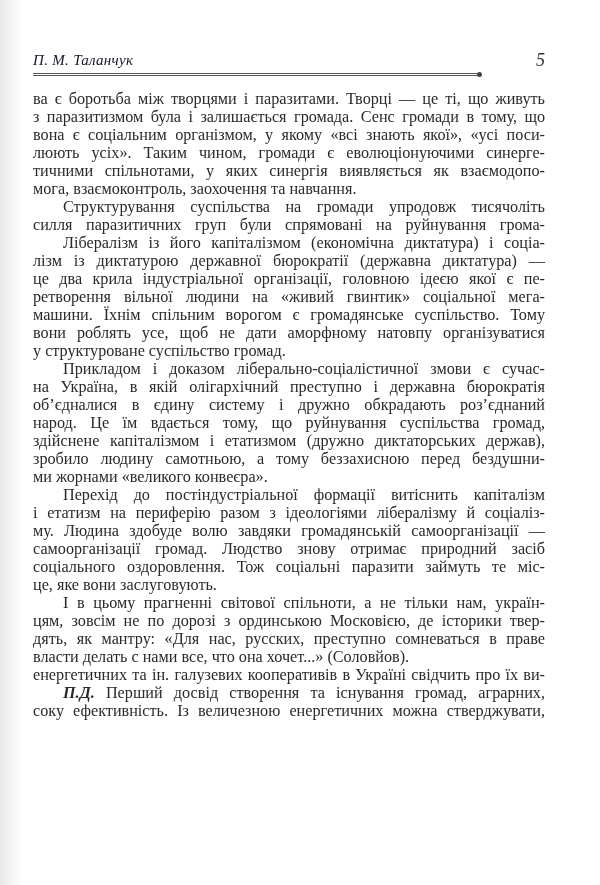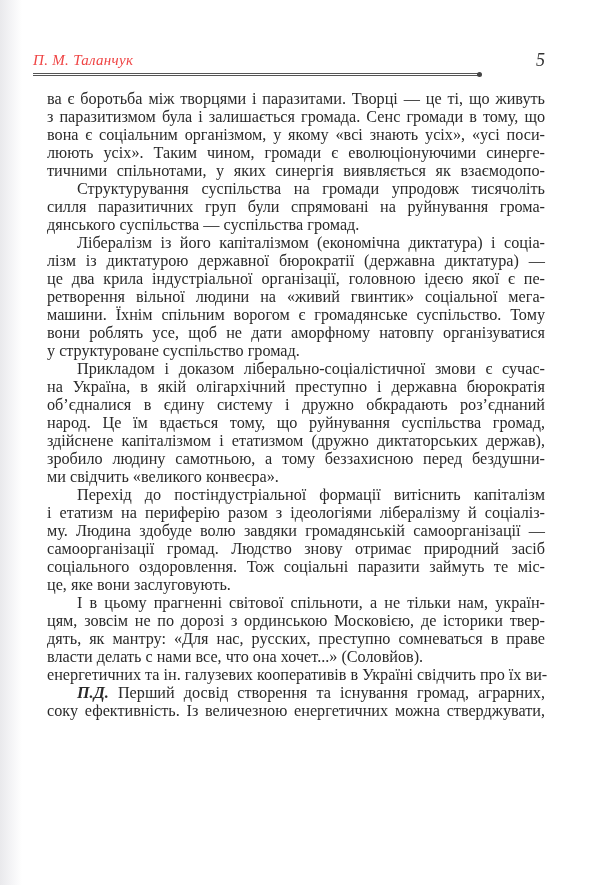--- a/index.html
+++ b/index.html
@@ -28,21 +28,21 @@
     width: 512px;
     height: 22px;
   }
   .running-head .author {
     position: absolute;
     left: 0;
     top: 2px;
     font-style: italic;
     font-size: 15px;
     letter-spacing: 0.3px;
-    color: #ef4444;
+    color: #0f172a;
   }
   .running-head .page-number {
     position: absolute;
     right: 0;
     top: 0;
     font-style: italic;
     font-size: 18px;
     color: #333;
   }
   .head-rule {
@@ -73,21 +73,20 @@
   }
   .line {
     display: block;
     height: 18px;
     line-height: 18px;
     font-size: 16.2px;
     white-space: nowrap;
     text-align: justify;
     text-align-last: justify;
     word-spacing: 0;
-    margin-left: 14px;
   }
   .line.last {
     text-align: left;
     text-align-last: left;
   }
   .line.indent {
     padding-left: 30px;
   }
   .line.bold-lead .lead {
     font-weight: bold;
@@ -103,49 +102,49 @@
   <span class="author">П. М. Таланчук</span>
   <span class="page-number">5</span>
 </div>
 <div class="head-rule"></div>
 
 <div class="text-block">
 
   <div>
     <span class="line">ва є боротьба між творцями і паразитами. Творці — це ті, що живуть</span>
     <span class="line">з паразитизмом була і залишається громада. Сенс громади в тому, що</span>
-    <span class="line">вона є соціальним організмом, у якому «всі знають усіх», «усі поси-</span>
+    <span class="line">вона є соціальним організмом, у якому «всі знають якої», «усі поси-</span>
     <span class="line">люють усіх». Таким чином, громади є еволюціонуючими синерге-</span>
     <span class="line">тичними спільнотами, у яких синергія виявляється як взаємодопо-</span>
+    <span class="line last">мога, взаємоконтроль, заохочення та навчання.</span>
   </div>
 
   <div>
     <span class="line indent">Структурування суспільства на громади упродовж тисячоліть</span>
     <span class="line">силля паразитичних груп були спрямовані на руйнування грома-</span>
-    <span class="line last">дянського суспільства — суспільства громад.</span>
   </div>
 
   <div>
     <span class="line indent">Лібералізм із його капіталізмом (економічна диктатура) і соціа-</span>
     <span class="line">лізм із диктатурою державної бюрократії (державна диктатура) —</span>
     <span class="line">це два крила індустріальної організації, головною ідеєю якої є пе-</span>
     <span class="line">ретворення вільної людини на «живий гвинтик» соціальної мега-</span>
     <span class="line">машини. Їхнім спільним ворогом є громадянське суспільство. Тому</span>
     <span class="line">вони роблять усе, щоб не дати аморфному натовпу організуватися</span>
     <span class="line last">у структуроване суспільство громад.</span>
   </div>
 
   <div>
     <span class="line indent">Прикладом і доказом ліберально-соціалістичної змови є сучас-</span>
     <span class="line">на Україна, в якій олігархічний преступно і державна бюрократія</span>
     <span class="line">об’єдналися в єдину систему і дружно обкрадають роз’єднаний</span>
     <span class="line">народ. Це їм вдається тому, що руйнування суспільства громад,</span>
     <span class="line">здійснене капіталізмом і етатизмом (дружно диктаторських держав),</span>
     <span class="line">зробило людину самотньою, а тому беззахисною перед бездушни-</span>
-    <span class="line last">ми свідчить «великого конвеєра».</span>
+    <span class="line last">ми жорнами «великого конвеєра».</span>
   </div>
 
   <div>
     <span class="line indent">Перехід до постіндустріальної формації витіснить капіталізм</span>
     <span class="line">і етатизм на периферію разом з ідеологіями лібералізму й соціаліз-</span>
     <span class="line">му. Людина здобуде волю завдяки громадянській самоорганізації —</span>
     <span class="line">самоорганізації громад. Людство знову отримає природний засіб</span>
     <span class="line">соціального оздоровлення. Тож соціальні паразити займуть те міс-</span>
     <span class="line last">це, яке вони заслуговують.</span>
   </div>

